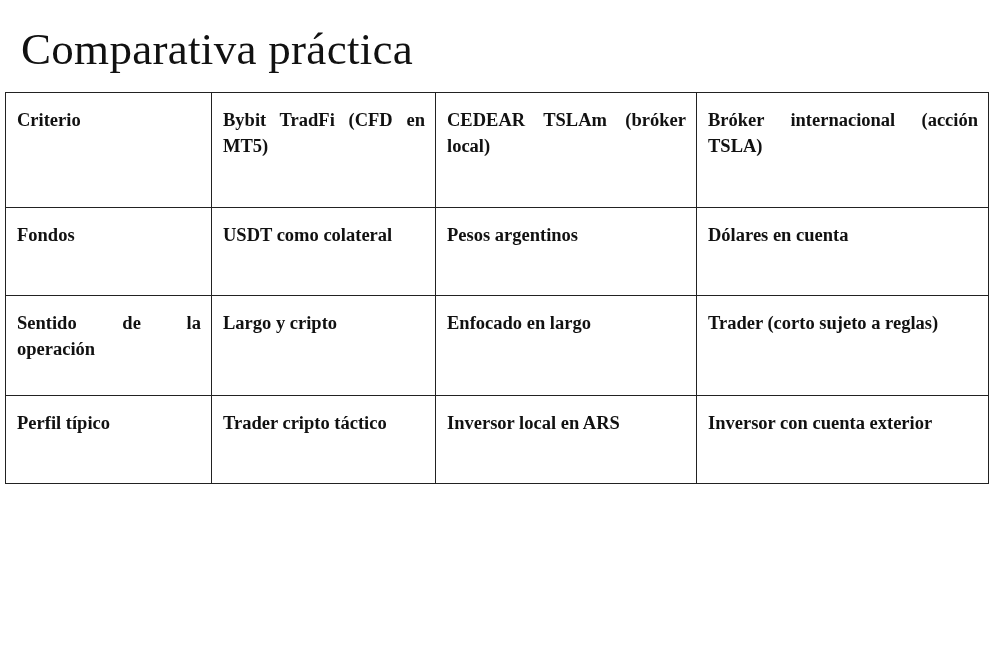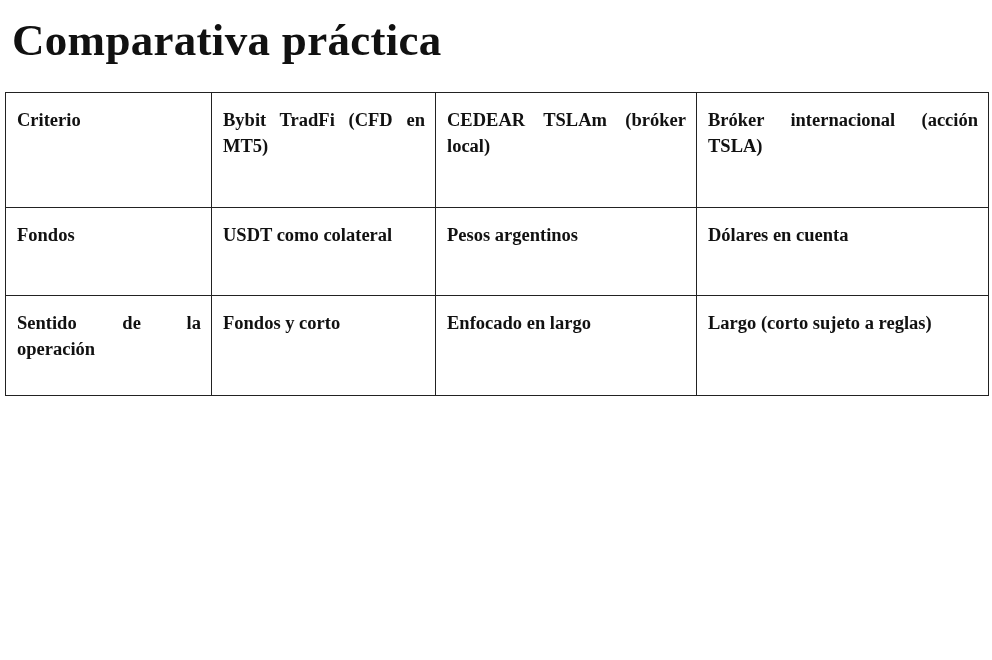--- a/index.html
+++ b/index.html
@@ -1,17 +1,17 @@
 <!DOCTYPE html>
 <html><head>
 <meta charset="utf-8">
 <style>
   html,body{margin:0;padding:0;background:#fff;}
   body{width:992px;height:660px;position:relative;overflow:hidden;font-family:"Liberation Serif","DejaVu Serif",serif;color:#111;}
-  h1{position:absolute;left:8px;top:6px;margin:4px;font-size:45px;font-weight:bold;letter-spacing:0.3px;line-height:60px;}
+  h1{position:absolute;left:8px;top:6px;margin:13px;font-size:45px;font-weight:normal;letter-spacing:0.3px;line-height:60px;}
   table{position:absolute;left:5px;top:92px;border-collapse:collapse;table-layout:fixed;width:983px;}
   td{border:1.5px solid #222;vertical-align:top;padding:14px 10px 0 11px;font-size:18.5px;line-height:26px;font-weight:bold;}
   td.crit{font-weight:bold;}
   td.just{text-align:justify;text-align-last:left;}
 </style>
 </head>
 <body>
 
 <h1>Comparativa práctica</h1>
 
@@ -30,18 +30,24 @@
     <td class="just">Bróker internacional (acción TSLA)</td>
   </tr>
   <tr style="height:88px">
     <td class="crit">Fondos</td>
     <td>USDT como colateral</td>
     <td>Pesos argentinos</td>
     <td>Dólares en cuenta</td>
   </tr>
   <tr style="height:100px">
     <td class="crit just">Sentido de la operación</td>
-    <td>Fondos y corto</td>
+    <td>Largo y cripto</td>
     <td>Enfocado en largo</td>
-    <td>Largo (corto sujeto a reglas)</td>
+    <td>Trader (corto sujeto a reglas)</td>
+  </tr>
+  <tr style="height:88px">
+    <td class="crit">Perfil típico</td>
+    <td>Trader cripto táctico</td>
+    <td>Inversor local en ARS</td>
+    <td>Inversor con cuenta exterior</td>
   </tr>
 </tbody>
   </table>
 
 </body></html>

